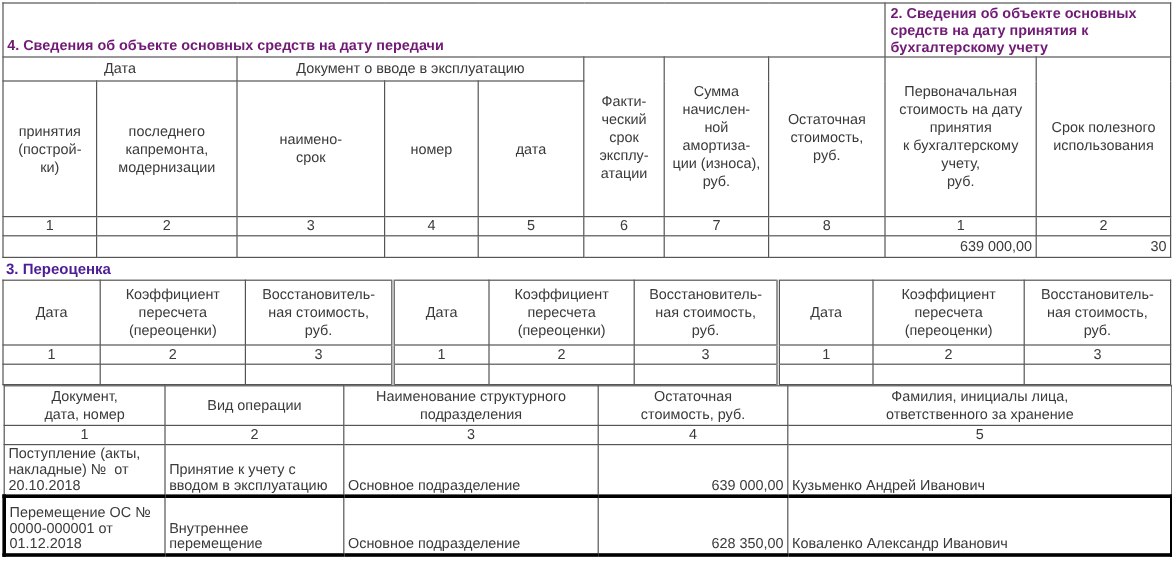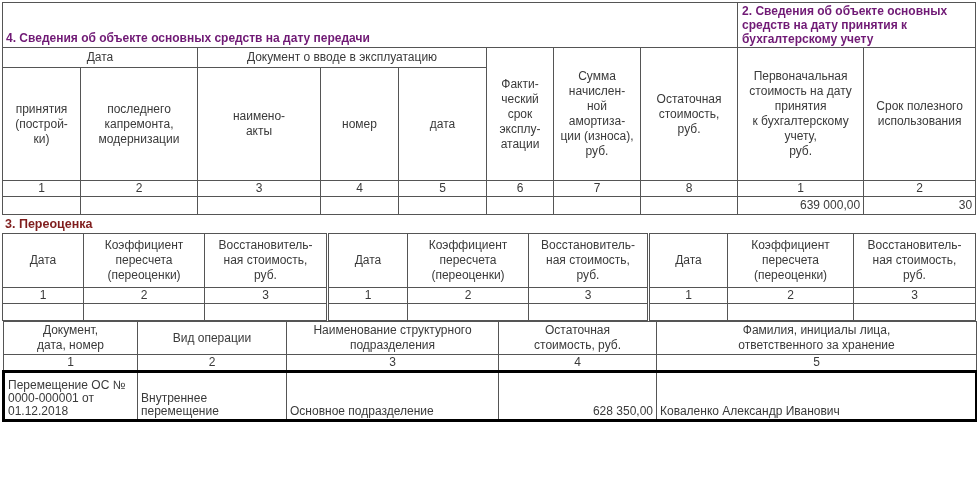--- a/index.html
+++ b/index.html
@@ -19,21 +19,21 @@
     overflow:hidden; line-height:15px;
   }
   .pre { white-space:pre-wrap; }
   .bold { font-weight:bold; color:#701a75; }
   .title-cell { text-align:left; vertical-align:bottom; padding-left:3px; }
   .title2-cell { text-align:left; vertical-align:middle; padding-left:4px; line-height:14px; }
   .num-row td { height:16px; line-height:13px; }
   .val-row td { height:17px; vertical-align:bottom; }
   .right { text-align:right; padding-right:3px; }
   .gap-title {
-    font-weight:bold; color:#7f1d1d; font-size:12.5px;
+    font-weight:bold; color:#4c1d95; font-size:12.5px;
     padding-left:3px; display:flex; align-items:flex-end;
   }
   .gap1 { height:18px; padding-bottom:2px; }
   .gap2 { height:33px; padding-bottom:3px; }
   .dbl { border-left:3px double #555 !important; }
   .s4data td { vertical-align:bottom; text-align:left; line-height:13px; }
   .s4data td.amount { text-align:right; }
   tr.selected td { border-top:3px solid #000; border-bottom:3px solid #000; }
   tr.selected td:first-child { border-left:3px solid #000; }
   tr.selected td:last-child { border-right:3px solid #000; }
@@ -90,21 +90,21 @@
 использования</td>
     </tr>
     <tr style="height:113px">
       <td class="pre">принятия
 (построй-
 ки)</td>
       <td class="pre">последнего
 капремонта,
 модернизации</td>
       <td class="pre">наимено-
-акты</td>
+срок</td>
       <td>номер</td>
       <td>дата</td>
     </tr>
     <tr class="num-row">
       <td>1</td>
       <td>2</td>
       <td>3</td>
       <td>4</td>
       <td>5</td>
       <td>6</td>
@@ -212,20 +212,30 @@
       <td class="pre">Фамилия, инициалы лица,
 ответственного за хранение</td>
     </tr>
     <tr class="num-row" style="height:15px">
       <td>1</td>
       <td>2</td>
       <td>3</td>
       <td>4</td>
       <td>5</td>
     </tr>
+    <tr class="s4data" style="height:37px">
+      <td class="pre">Поступление (акты,
+накладные) №  от
+20.10.2018</td>
+      <td class="pre">Принятие к учету с
+вводом в эксплуатацию</td>
+      <td>Основное подразделение</td>
+      <td class="amount">639 000,00</td>
+      <td>Кузьменко Андрей Иванович</td>
+    </tr>
     <tr class="s4data selected" style="height:49px">
       <td class="pre">Перемещение ОС №
 0000-000001 от
 01.12.2018</td>
       <td class="pre">Внутреннее
 перемещение</td>
       <td>Основное подразделение</td>
       <td class="amount">628 350,00</td>
       <td>Коваленко Александр Иванович</td>
     </tr>

